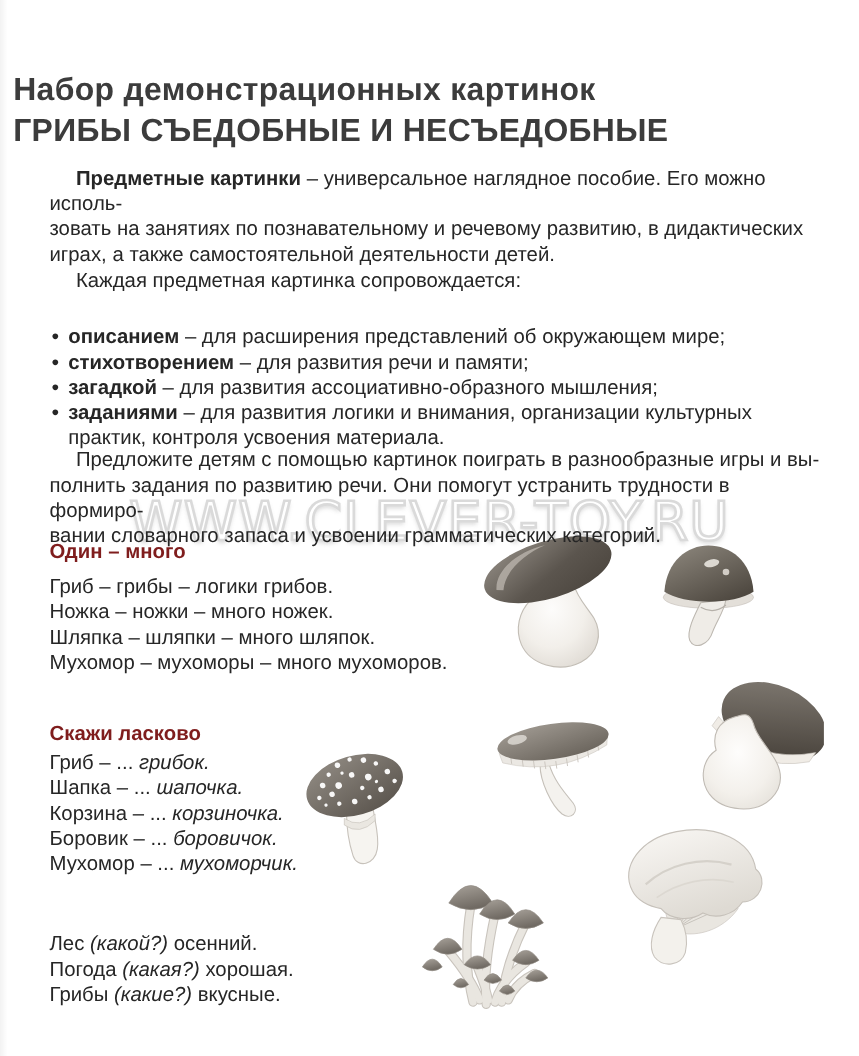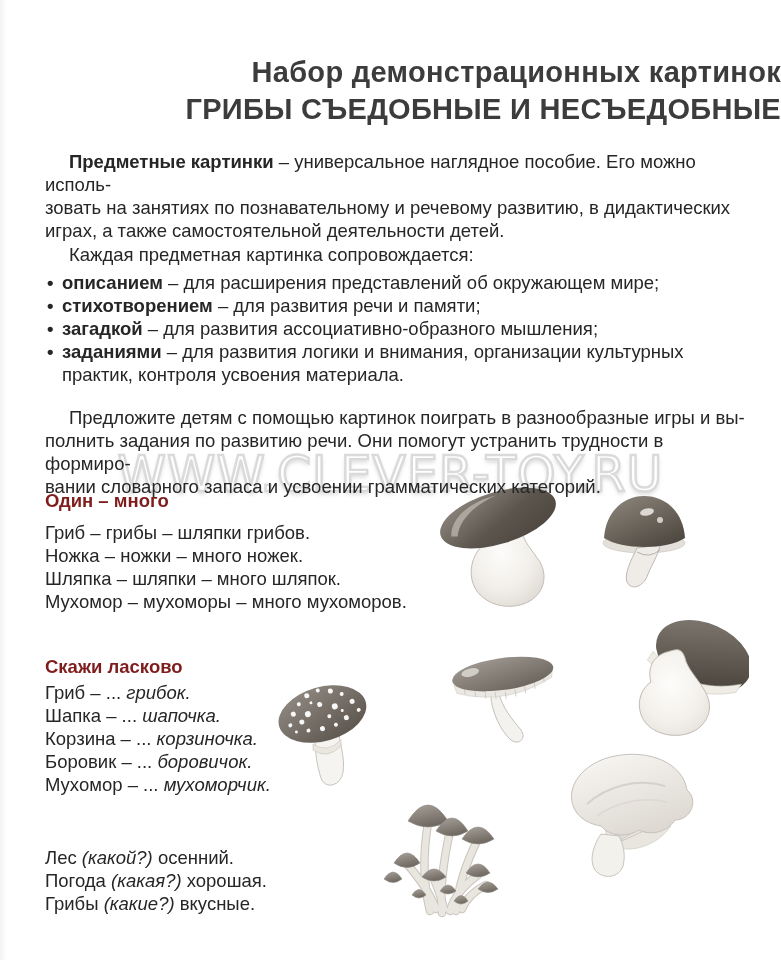--- a/index.html
+++ b/index.html
@@ -12,23 +12,23 @@
     overflow:hidden;
   }
   .page::before{ 
     content:"";position:absolute;left:0;top:0;bottom:0;width:7px;
     background:linear-gradient(90deg,rgba(0,0,0,.05),rgba(0,0,0,0));
     z-index:5;pointer-events:none;
   }
   .abs{position:absolute;}
   
   .title{
-    left:0;right:0;top:54px;text-align:right;
+    left:0;right:0;top:64px;text-align:left;
     font-weight:bold;color:#3c3c3c;
-    font-size:29px;line-height:37px;letter-spacing:.3px;z-index:3;
+    font-size:29px;line-height:37px;letter-spacing:.3px;z-index:3;padding-left:12px;
   }
   
   .txt{left:45px;width:700px;font-size:18.5px;line-height:23px;z-index:3;}
   .para{white-space:pre-line;text-indent:24px;}
   .b{font-weight:bold;}
   .it{}
   .sec-h{font-weight:bold;font-size:18.5px;line-height:23px;color:#7f1d1d;}
   ul.bullets{margin:0;padding:0;list-style:none;}
   ul.bullets li{
     position:relative;padding-left:17px;line-height:23px;white-space:pre-line;
@@ -62,35 +62,35 @@
     <div>Набор демонстрационных картинок</div>
     <div>ГРИБЫ СЪЕДОБНЫЕ И НЕСЪЕДОБНЫЕ</div>
   </div>
 
   <p class="abs txt para" style="top:150px;margin:0;"><b class="b">Предметные картинки</b><span> – универсальное наглядное пособие. Его можно исполь-
 зовать на занятиях по познавательному и речевому развитию, в дидактических
 играх, а также самостоятельной деятельности детей.</span></p>
 
   <div class="abs txt" style="top:243px;text-indent:24px;">Каждая предметная картинка сопровождается:</div>
 
-  <ul class="abs txt bullets" style="top:271px;">
+  <ul class="abs txt bullets" style="top:294px;">
     <li><b class="b">описанием</b><span> – для расширения представлений об окружающем мире;</span></li>
     <li><b class="b">стихотворением</b><span> – для развития речи и памяти;</span></li>
     <li><b class="b">загадкой</b><span> – для развития ассоциативно-образного мышления;</span></li>
     <li><b class="b">заданиями</b><span> – для развития логики и внимания, организации культурных
 практик, контроля усвоения материала.</span></li>
   </ul>
 
   <p class="abs txt para" style="top:406px;margin:0;">Предложите детям с помощью картинок поиграть в разнообразные игры и вы-
 полнить задания по развитию речи. Они помогут устранить трудности в формиро-
 вании словарного запаса и усвоении грамматических категорий.</p>
 
   <div class="abs txt sec-h" style="top:489px;">Один – много</div>
   <div class="abs txt plain-list" style="top:521px;">
-    <div>Гриб – грибы – шляпки грибов.</div>
+    <div>Гриб – грибы – логики грибов.</div>
     <div>Ножка – ножки – много ножек.</div>
     <div>Шляпка – шляпки – много шляпок.</div>
     <div>Мухомор – мухоморы – много мухоморов.</div>
   </div>
 
   <div class="abs txt sec-h" style="top:655px;">Скажи ласково</div>
   <div class="abs txt plain-list" style="top:681px;">
     <div><span>Гриб – ... </span><i class="it">грибок.</i></div>
     <div><span>Шапка – ... </span><i class="it">шапочка.</i></div>
     <div><span>Корзина – ... </span><i class="it">корзиночка.</i></div>

